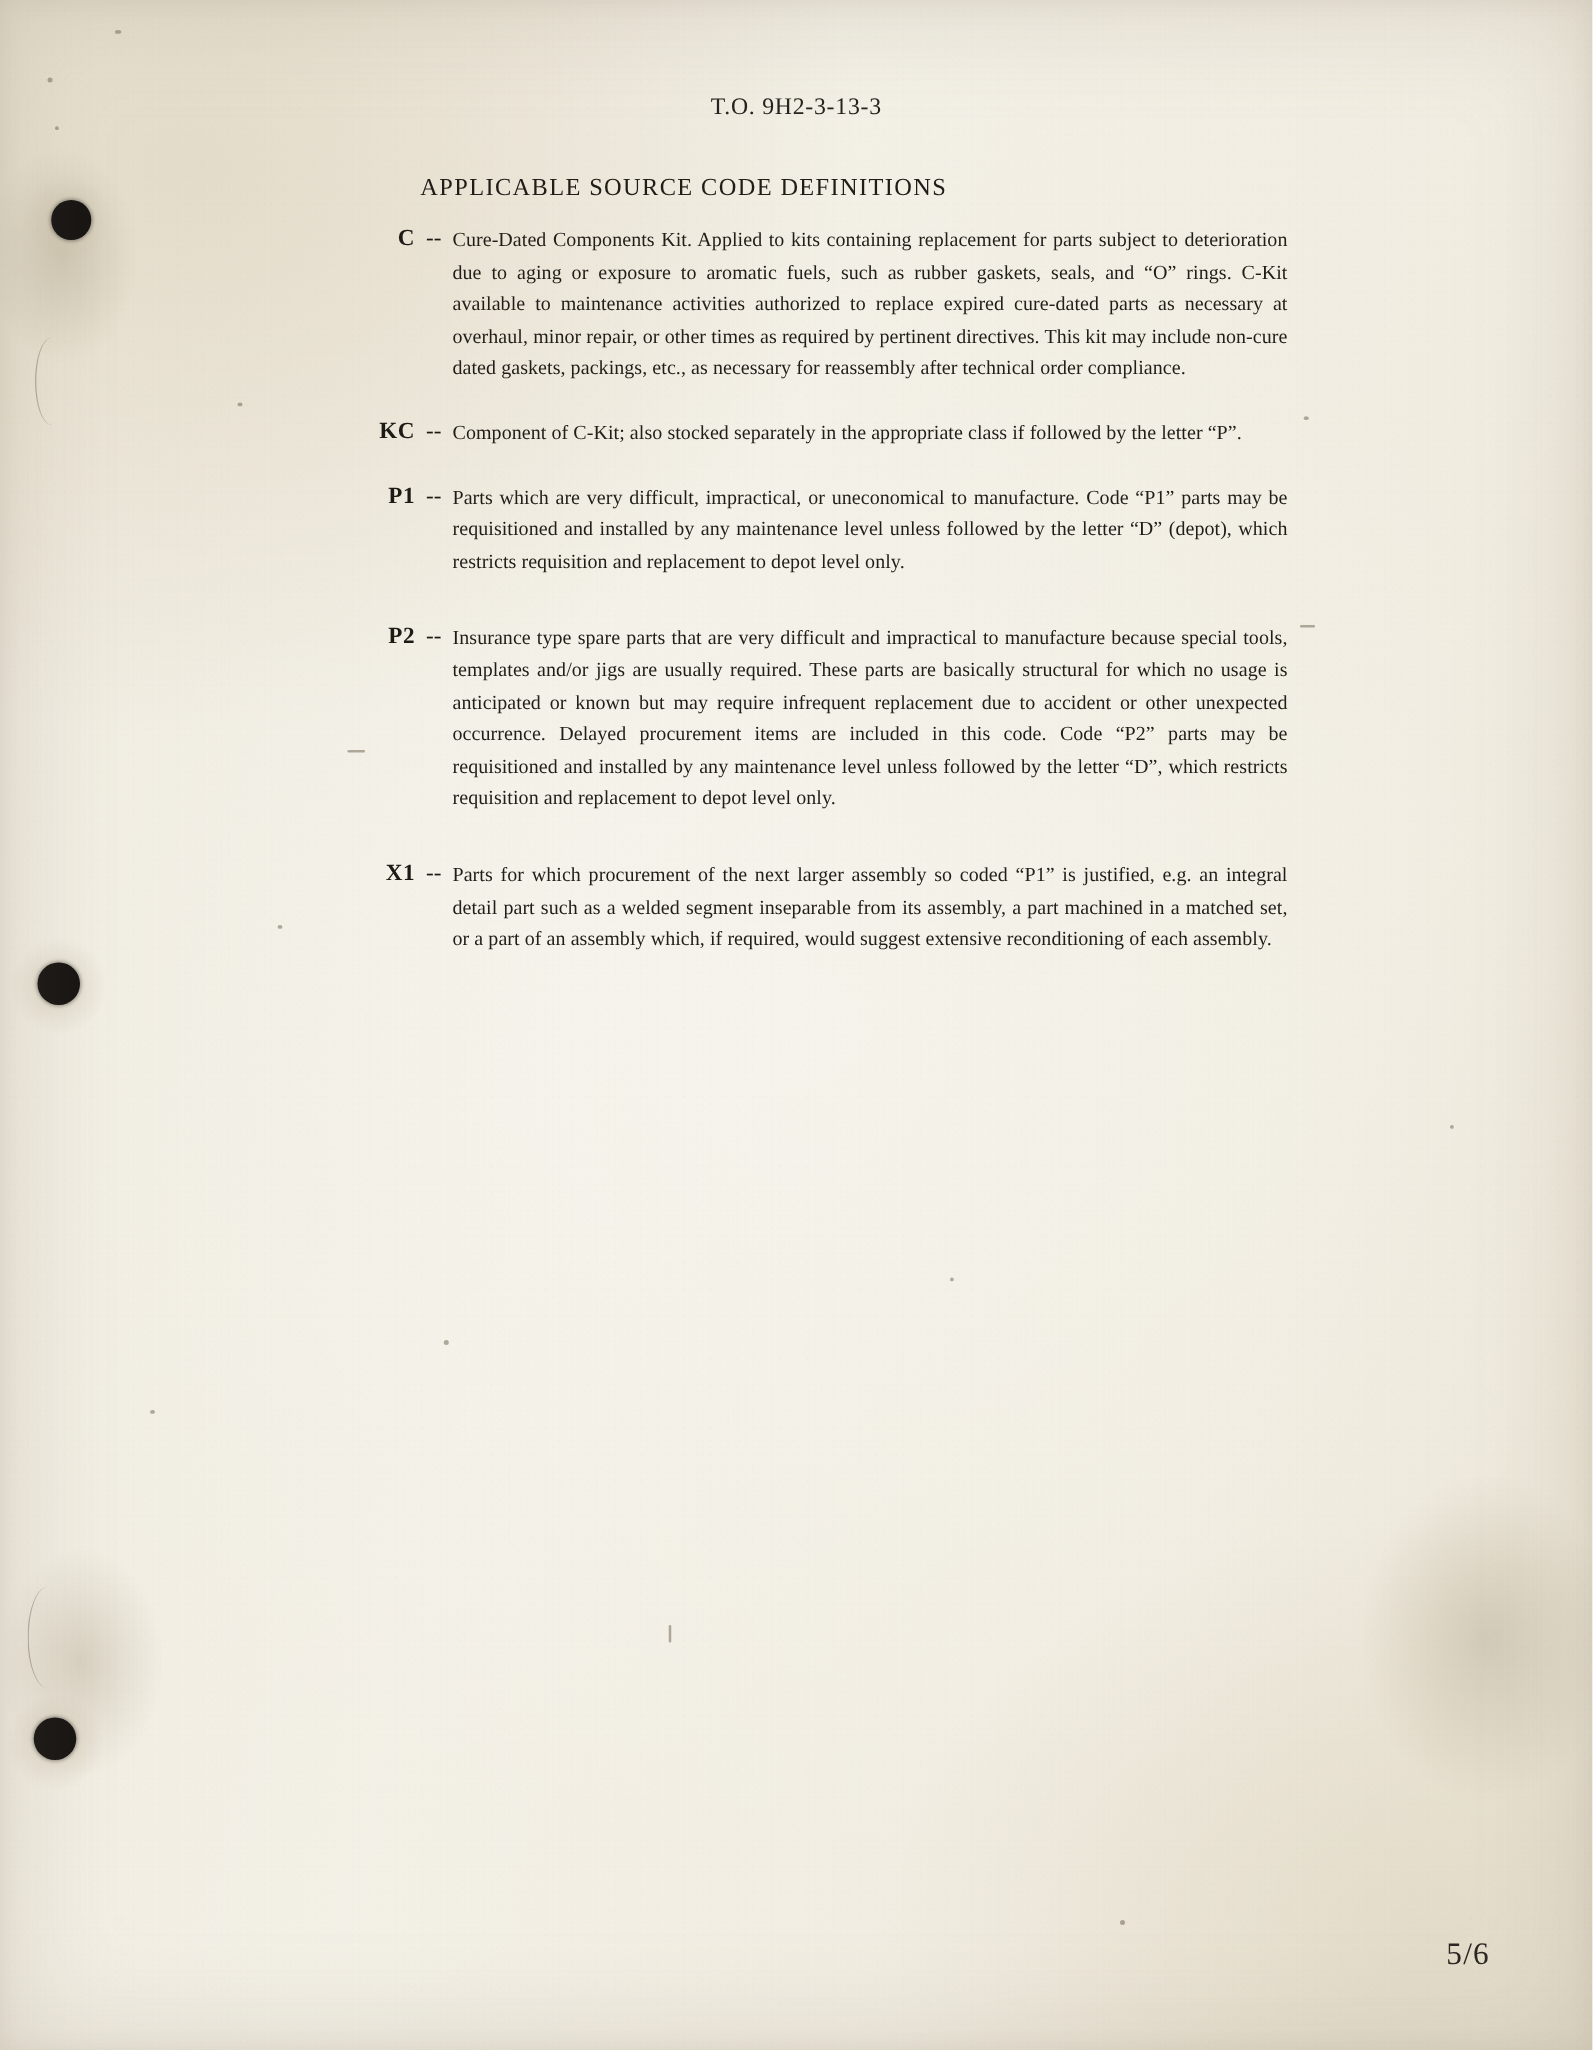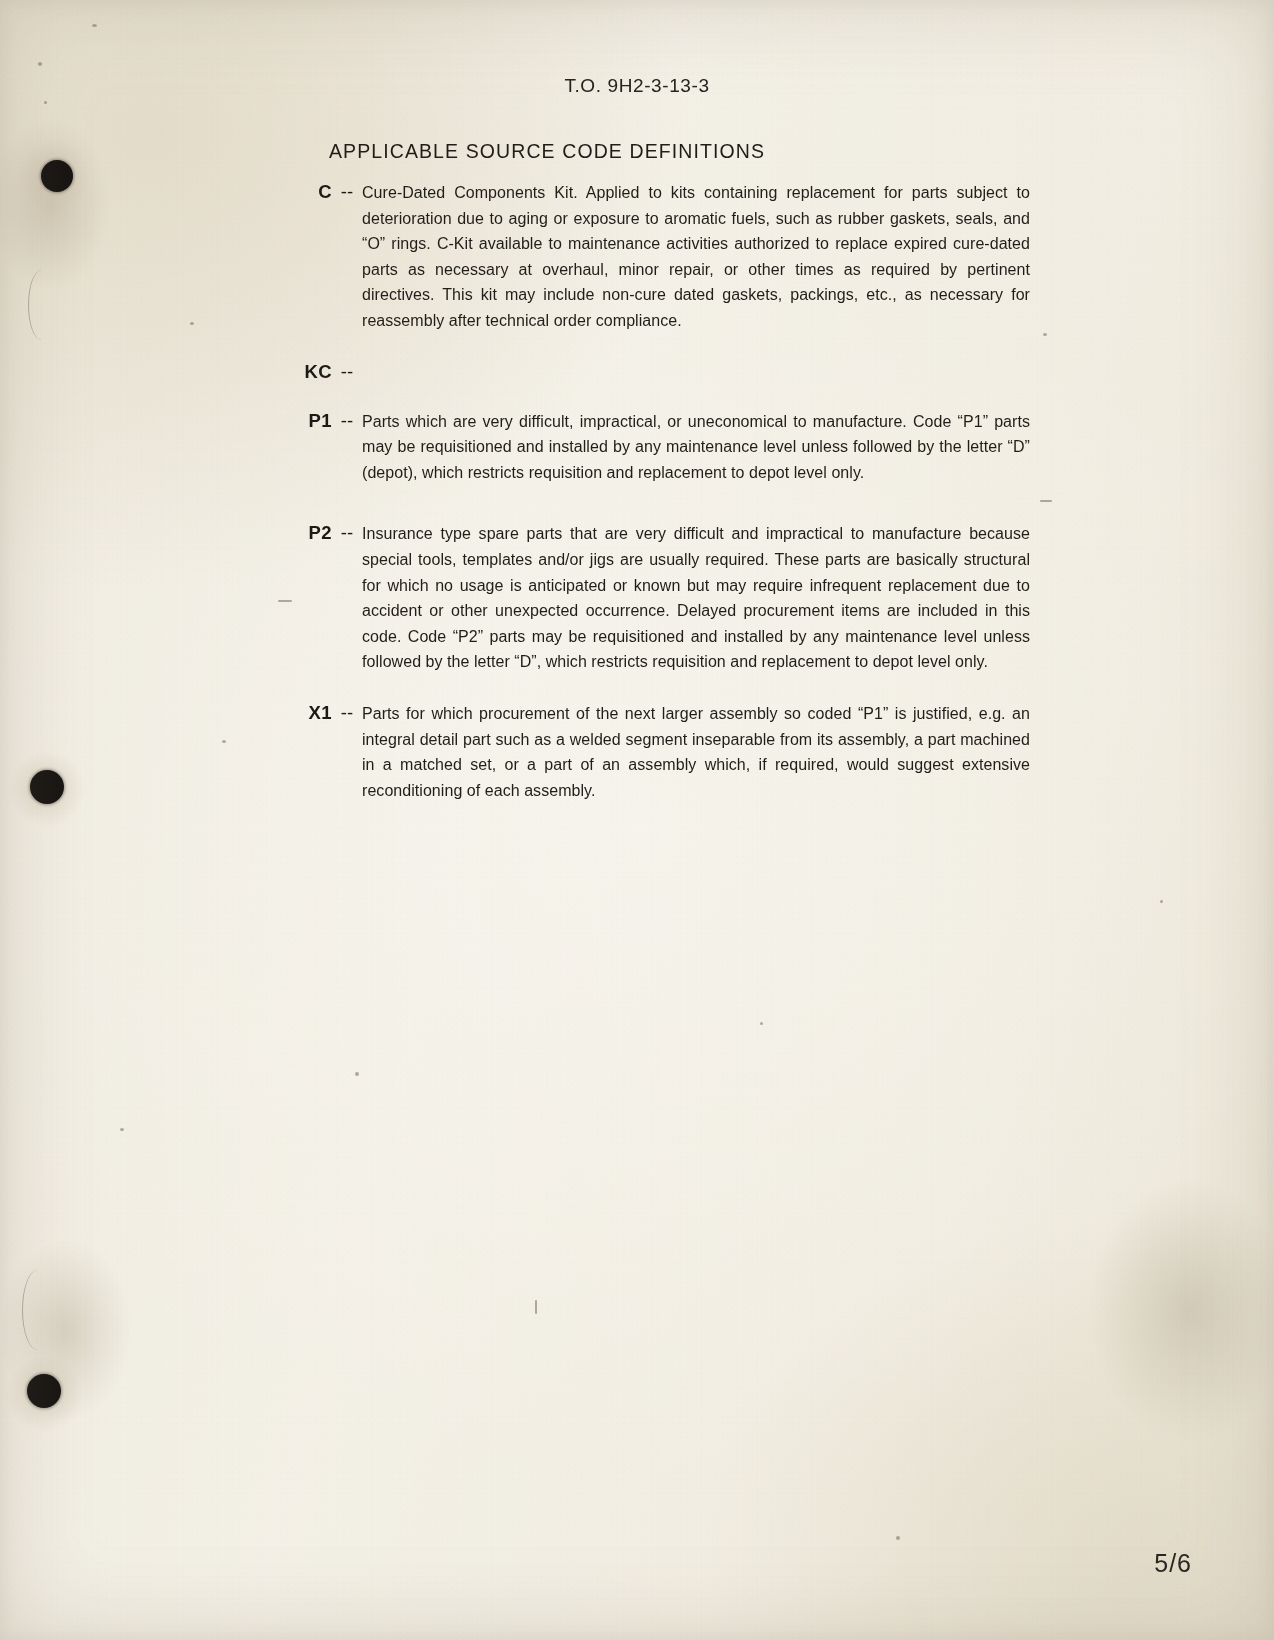--- a/index.html
+++ b/index.html
@@ -6,21 +6,21 @@
     margin: 0;
     padding: 0;
     background: #ffffff;
   }
   .page {
     position: relative;
     width: 1274px;
     height: 1640px;
     background: #f3f0e7;
     overflow: hidden;
-    font-family: Liberation Sans, sans-serif;
+    font-family: Liberation Serif, serif;
     color: #1a1712;
   }
   
   .paper-tint {
     position: absolute;
     inset: 0;
     background:
       radial-gradient(ellipse 60% 40% at 12% 8%, rgba(225,217,198,0.85), rgba(243,240,231,0) 70%),
       radial-gradient(ellipse 50% 30% at 90% 95%, rgba(222,214,194,0.7), rgba(243,240,231,0) 70%),
       radial-gradient(ellipse 70% 50% at 50% 50%, rgba(247,245,238,0.6), rgba(238,233,219,0.25) 80%),
@@ -193,32 +193,33 @@
 
     <div class="defs">
       <div class="def-row">
         <div class="def-code">C</div>
         <div class="def-dash">--</div>
         <div class="def-text">Cure-Dated Components Kit.  Applied to kits containing replacement for parts subject to deterioration due to aging or exposure to aromatic fuels, such as rubber gaskets, seals, and “O” rings.  C-Kit available to maintenance activities authorized to replace expired cure-dated parts as necessary at overhaul, minor repair, or other times as required by pertinent directives.  This kit may include non-cure dated gaskets, packings, etc., as necessary for reassembly after technical order compliance.</div>
       </div>
       <div class="def-row" style="margin-top:26px;">
         <div class="def-code">KC</div>
         <div class="def-dash">--</div>
+        <div class="def-text">Component of C-Kit; also stocked separately in the appropriate class if followed by the letter “P”.</div>
       </div>
       <div class="def-row" style="margin-top:26px;">
         <div class="def-code">P1</div>
         <div class="def-dash">--</div>
         <div class="def-text">Parts which are very difficult, impractical, or uneconomical to manufacture.  Code “P1” parts may be requisitioned and installed by any maintenance level unless followed by the letter “D” (depot), which restricts requisition and replacement to depot level only.</div>
       </div>
       <div class="def-row" style="margin-top:36px;">
         <div class="def-code">P2</div>
         <div class="def-dash">--</div>
         <div class="def-text">Insurance type spare parts that are very difficult and impractical to manufacture because special tools, templates and/or jigs are usually required.  These parts are basically structural for which no usage is anticipated or known but may require infrequent replacement due to accident or other unexpected occurrence.  Delayed procurement items are included in this code.  Code “P2” parts may be requisitioned and installed by any maintenance level unless followed by the letter “D”, which restricts requisition and replacement to depot level only.</div>
       </div>
-      <div class="def-row" style="margin-top:26px;">
+      <div class="def-row" style="margin-top:36px;">
         <div class="def-code">X1</div>
         <div class="def-dash">--</div>
         <div class="def-text">Parts for which procurement of the next larger assembly so coded “P1” is justified, e.g. an integral detail part such as a welded segment inseparable from its assembly, a part machined in a matched set, or a part of an assembly which, if required, would suggest extensive reconditioning of each assembly.</div>
       </div>
     </div>
 
     <div class="page-number">5/6</div>
   </div>
 
   <div class="edge-shade"></div>

